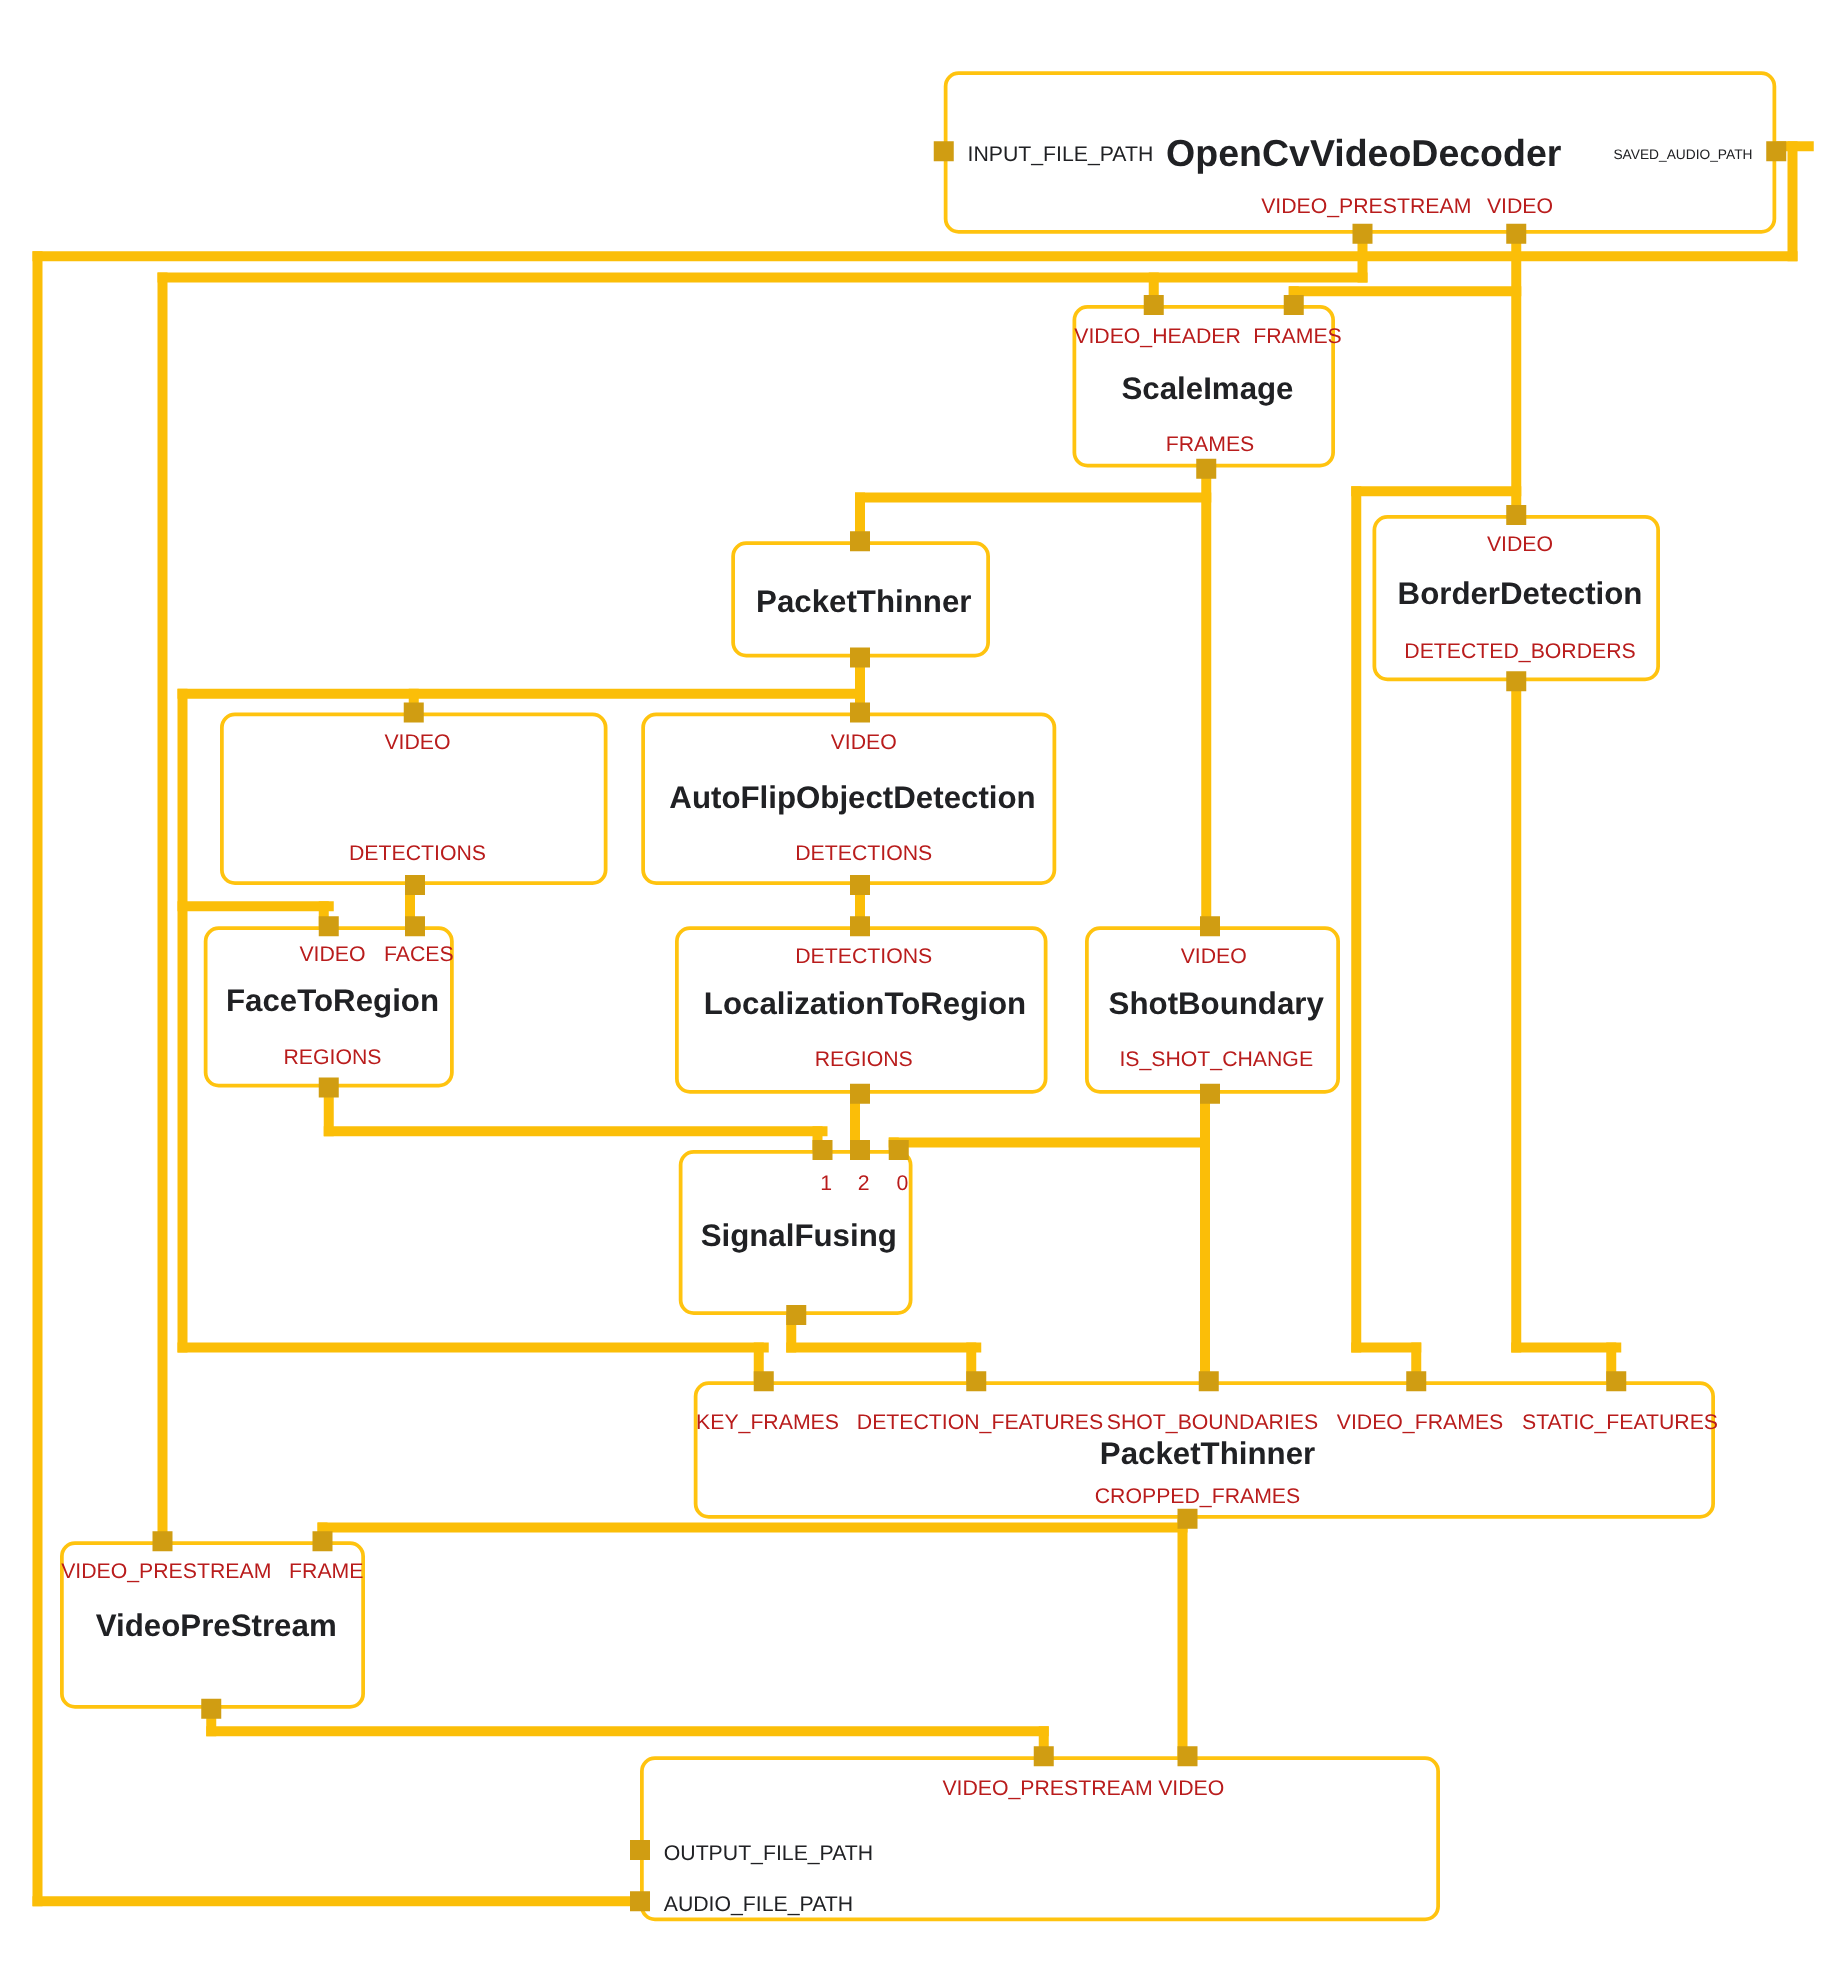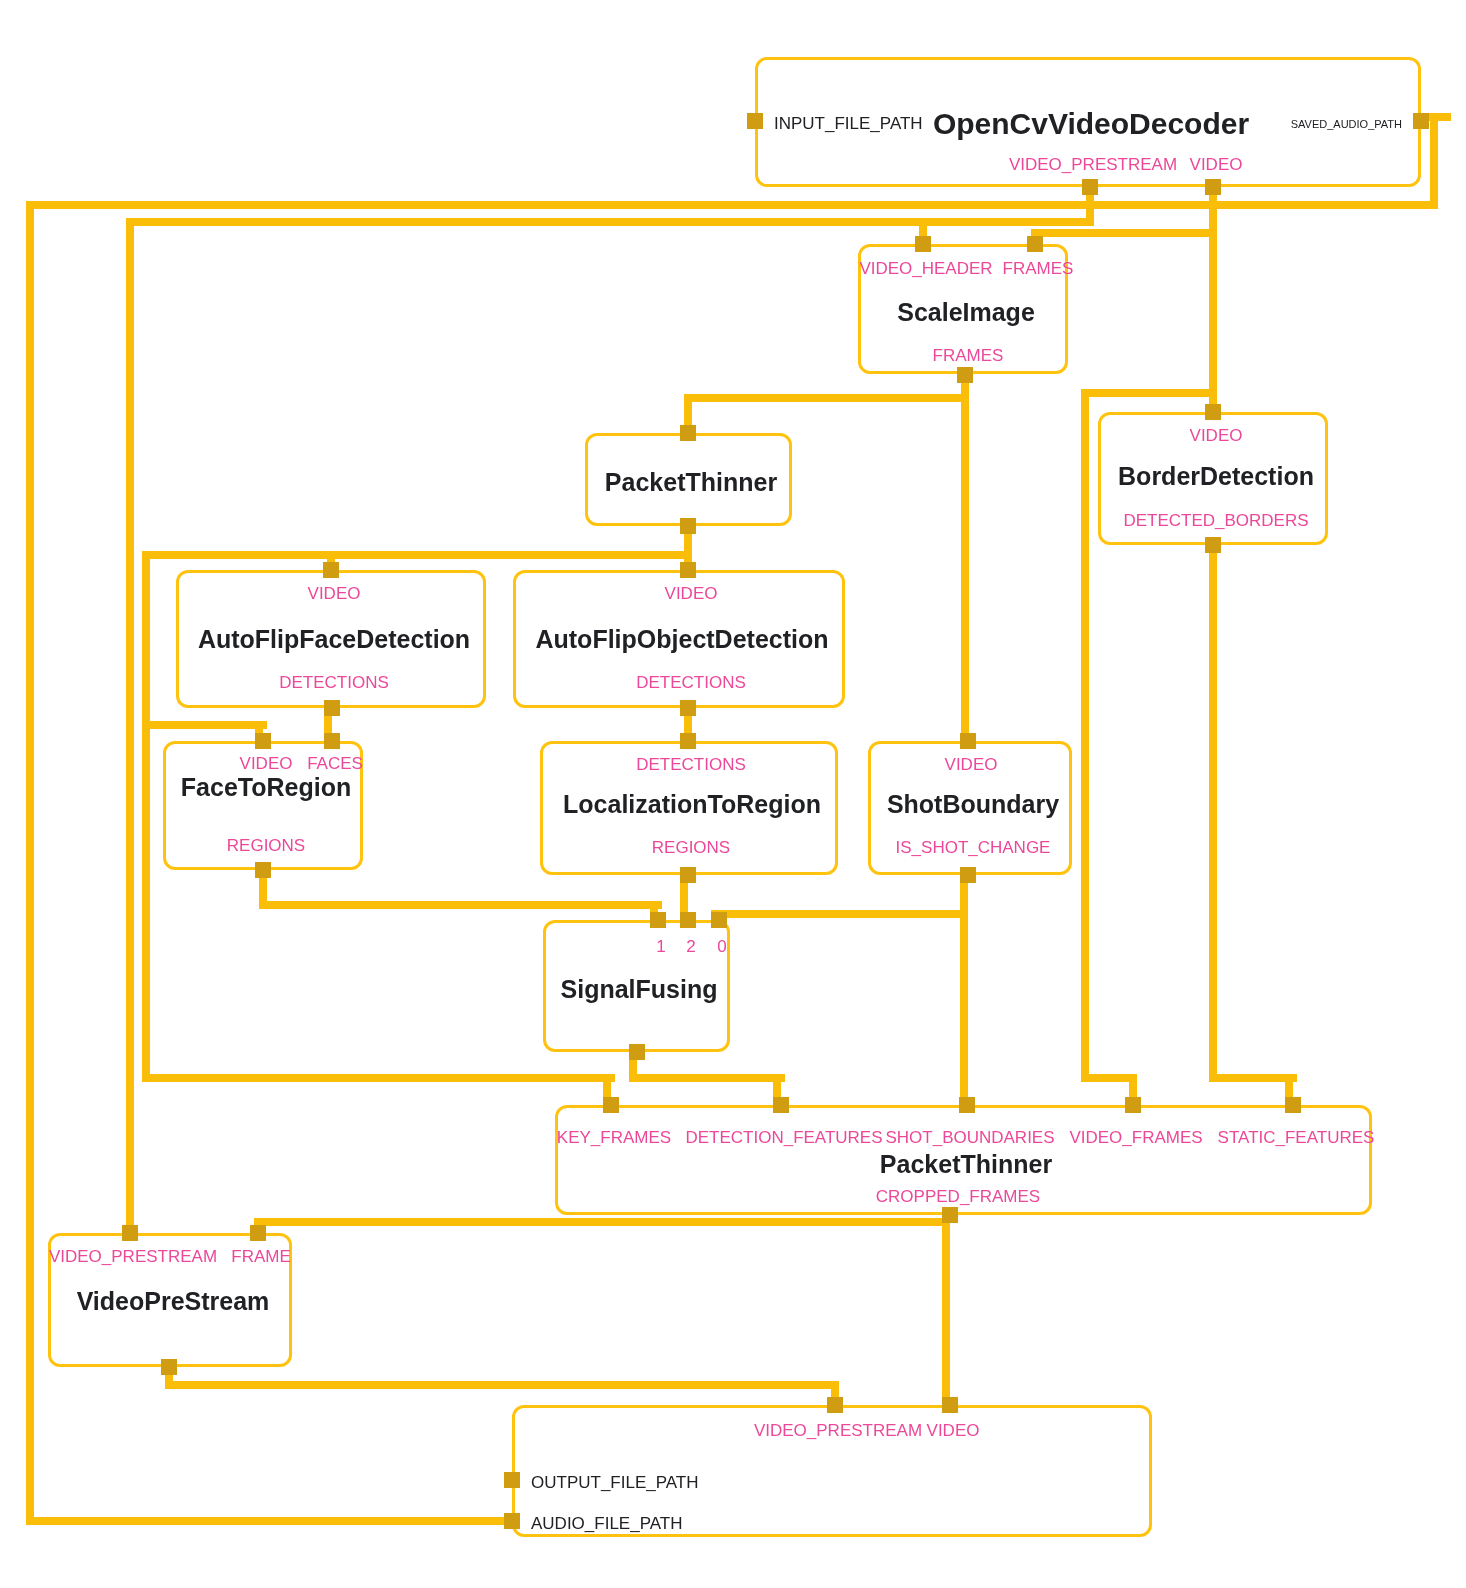--- a/index.html
+++ b/index.html
@@ -5,21 +5,21 @@
   html,body{margin:0;padding:0;background:#ffffff;}
   #canvas{position:relative;width:1466px;height:1588px;background:#ffffff;overflow:hidden;
           font-family:"Liberation Sans", sans-serif;}
   .w{position:absolute;background:#FBBE08;}
   .p{position:absolute;width:16px;height:16px;background:#D09D12;z-index:30;}
   .node{position:absolute;background:#ffffff;border:3px solid #FFC30F;border-radius:12px;
         box-sizing:border-box;z-index:20;}
   .t{position:absolute;transform:translate(-50%,-50%);font-size:25px;font-weight:bold;
      color:#202124;white-space:nowrap;}
   .t.big{font-size:30px;}
-  .l{position:absolute;transform:translate(-50%,-50%);font-size:17px;color:#ec4899;white-space:nowrap;}
+  .l{position:absolute;transform:translate(-50%,-50%);font-size:17px;color:#b91c1c;white-space:nowrap;}
   .ll{position:absolute;left:16px;transform:translateY(-50%);font-size:17px;color:#202124;white-space:nowrap;}
   .lr{position:absolute;right:16px;transform:translateY(-50%);font-size:11px;color:#202124;white-space:nowrap;}
 </style>
 </head>
 <body>
 
 <div id="canvas">
 
   <div class="w" style="left:1421px;top:113px;width:30px;height:8px"></div>
   <div class="w" style="left:1430px;top:113px;width:8px;height:96px"></div>
@@ -101,34 +101,33 @@
   </div>
 
   <div class="node" style="left:1098px;top:412px;width:230px;height:133px">
     <span class="l" style="left:115px;top:21px">VIDEO</span>
     <span class="t" style="left:115px;top:61px">BorderDetection</span>
     <span class="l" style="left:115px;top:106px">DETECTED_BORDERS</span>
   </div>
 
   <div class="node" style="left:176px;top:570px;width:310px;height:138px">
     <span class="l" style="left:155px;top:21px">VIDEO</span>
-    <span class="t" style="left:155px;top:66px">AutoFlipFaceDetection</span>
     <span class="l" style="left:155px;top:110px">DETECTIONS</span>
   </div>
 
   <div class="node" style="left:513px;top:570px;width:332px;height:138px">
     <span class="l" style="left:175px;top:21px">VIDEO</span>
     <span class="t" style="left:166px;top:66px">AutoFlipObjectDetection</span>
     <span class="l" style="left:175px;top:110px">DETECTIONS</span>
   </div>
 
   <div class="node" style="left:163px;top:741px;width:200px;height:129px">
     <span class="l" style="left:100px;top:20px">VIDEO</span>
     <span class="l" style="left:169px;top:20px">FACES</span>
-    <span class="t" style="left:100px;top:43px">FaceToRegion</span>
+    <span class="t" style="left:100px;top:57px">FaceToRegion</span>
     <span class="l" style="left:100px;top:102px">REGIONS</span>
   </div>
 
   <div class="node" style="left:540px;top:741px;width:298px;height:134px">
     <span class="l" style="left:148px;top:21px">DETECTIONS</span>
     <span class="t" style="left:149px;top:60px">LocalizationToRegion</span>
     <span class="l" style="left:148px;top:104px">REGIONS</span>
   </div>
 
   <div class="node" style="left:868px;top:741px;width:204px;height:134px">

